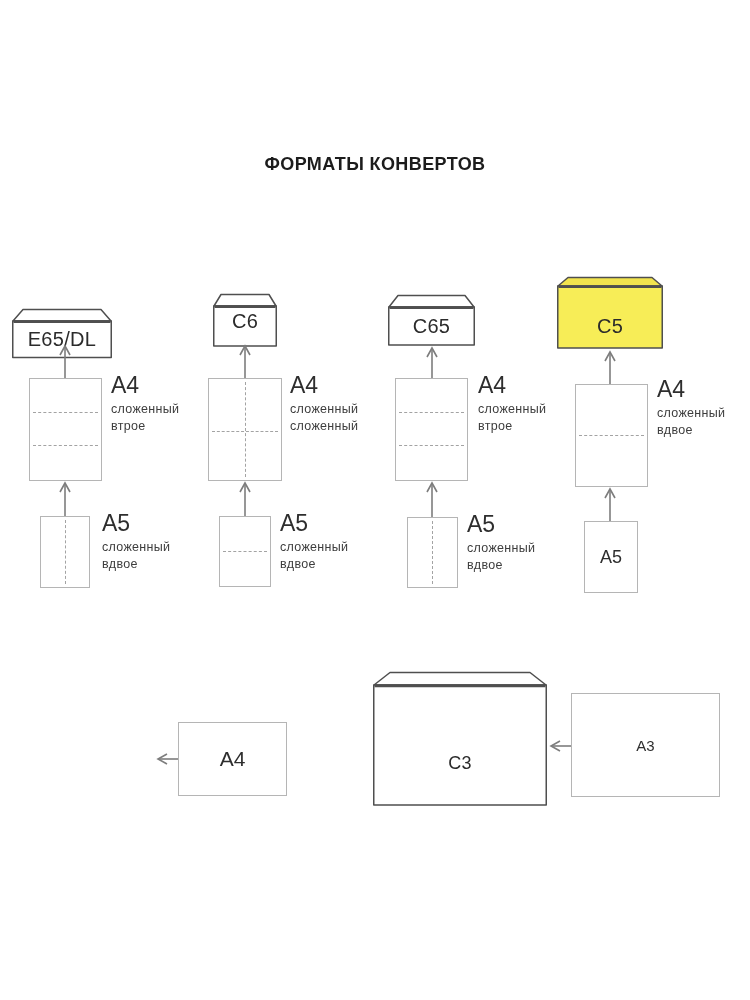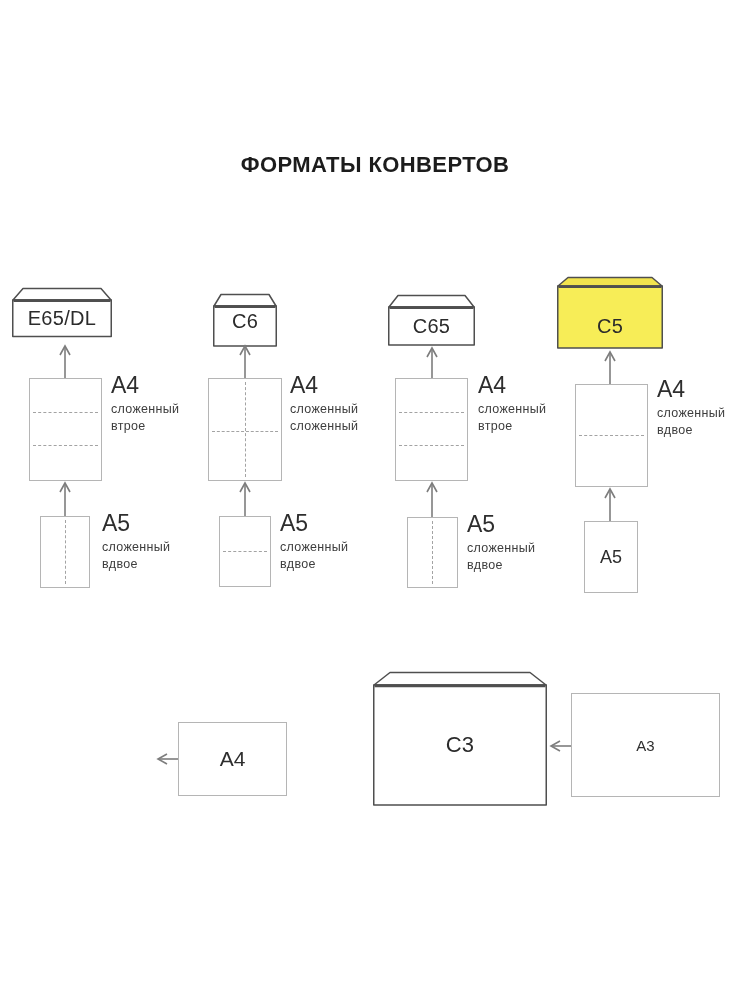--- a/index.html
+++ b/index.html
@@ -1,19 +1,19 @@
 <!DOCTYPE html>
 <html><head>
 <meta charset="utf-8">
 <style>
   html,body{margin:0;padding:0;background:#ffffff;}
   .canvas{position:relative;width:750px;height:1000px;background:#ffffff;overflow:hidden;
           font-family:"Liberation Sans",sans-serif;color:#2e2e2e;}
   .abs{position:absolute;}
-  .title{left:0;right:0;top:146px;text-align:center;font-size:22px;font-weight:bold;
+  .title{left:0;right:0;top:146px;text-align:center;font-size:18px;font-weight:bold;
          line-height:37px;color:#1c1c1c;letter-spacing:.4px;}
   .envelope{position:absolute;}
   .envelope svg{display:block;}
   .env-label{position:absolute;left:0;right:0;display:flex;align-items:center;justify-content:center;
              font-size:20px;color:#2b2b2b;letter-spacing:.3px;}
   .sheet{position:absolute;background:#ffffff;border:1.5px solid #b5b5b5;box-sizing:border-box;}
   .hdash{position:absolute;left:3px;right:3px;height:0;border-top:1.6px dashed #a3a3a3;}
   .vdash{position:absolute;top:3px;bottom:3px;width:0;border-left:1.6px dashed #a3a3a3;}
   .sheet-inner-label{position:absolute;left:0;right:0;top:0;bottom:0;display:flex;
                      align-items:center;justify-content:center;color:#2e2e2e;}
@@ -26,21 +26,21 @@
 </style>
 </head>
 <body>
 
 <div class="canvas">
 
   <div class="abs title">
     <div>ФОРМАТЫ КОНВЕРТОВ</div>
   </div>
 
-  <div class="envelope" style="left:12px;top:287px;width:100px;height:51px">
+  <div class="envelope" style="left:12px;top:308px;width:100px;height:51px">
     <svg width="100" height="51">
       <polygon class="env-stroke" points="1,13 11,1.5 89,1.5 99,13" fill="#ffffff"></polygon>
       <rect class="env-stroke" x="0.75" y="13" width="98.5" height="36.5" fill="#ffffff"></rect>
       <line x1="1.5" y1="13.8" x2="98.5" y2="13.8" stroke="#4f4f4f" stroke-width="2.4"></line>
     </svg>
     <div class="env-label" style="top:13px;height:36px">E65/DL</div>
   </div>
 
   <svg class="arrow" style="left:58px;top:344px" width="14" height="34">
     <line x1="7" y1="4" x2="7" y2="34"></line>
@@ -188,21 +188,21 @@
   <div class="sheet" style="left:178px;top:722px;width:109px;height:74px">
     <div class="sheet-inner-label" style="font-size:21px">A4</div>
   </div>
 
   <div class="envelope" style="left:373px;top:671px;width:174px;height:135px">
     <svg width="174" height="135">
       <polygon class="env-stroke" points="1,14 17,1.5 157,1.5 173,14" fill="#ffffff"></polygon>
       <rect class="env-stroke" x="0.75" y="14" width="172.5" height="120" fill="#ffffff"></rect>
       <line x1="1.5" y1="15" x2="172.5" y2="15" stroke="#4f4f4f" stroke-width="2.6"></line>
     </svg>
-    <div class="env-label" style="top:14px;height:120px;font-size:22px">C3</div>
+    <div class="env-label" style="top:32px;height:120px;font-size:18px">C3</div>
   </div>
 
   <svg class="arrow" style="left:549px;top:739px" width="24" height="14">
     <line x1="3" y1="7" x2="24" y2="7"></line>
       <polyline points="11,2 2,7 11,12"></polyline>
   </svg>
 
   <div class="sheet" style="left:571px;top:693px;width:149px;height:104px">
     <div class="sheet-inner-label" style="font-size:15px">A3</div>
   </div>

